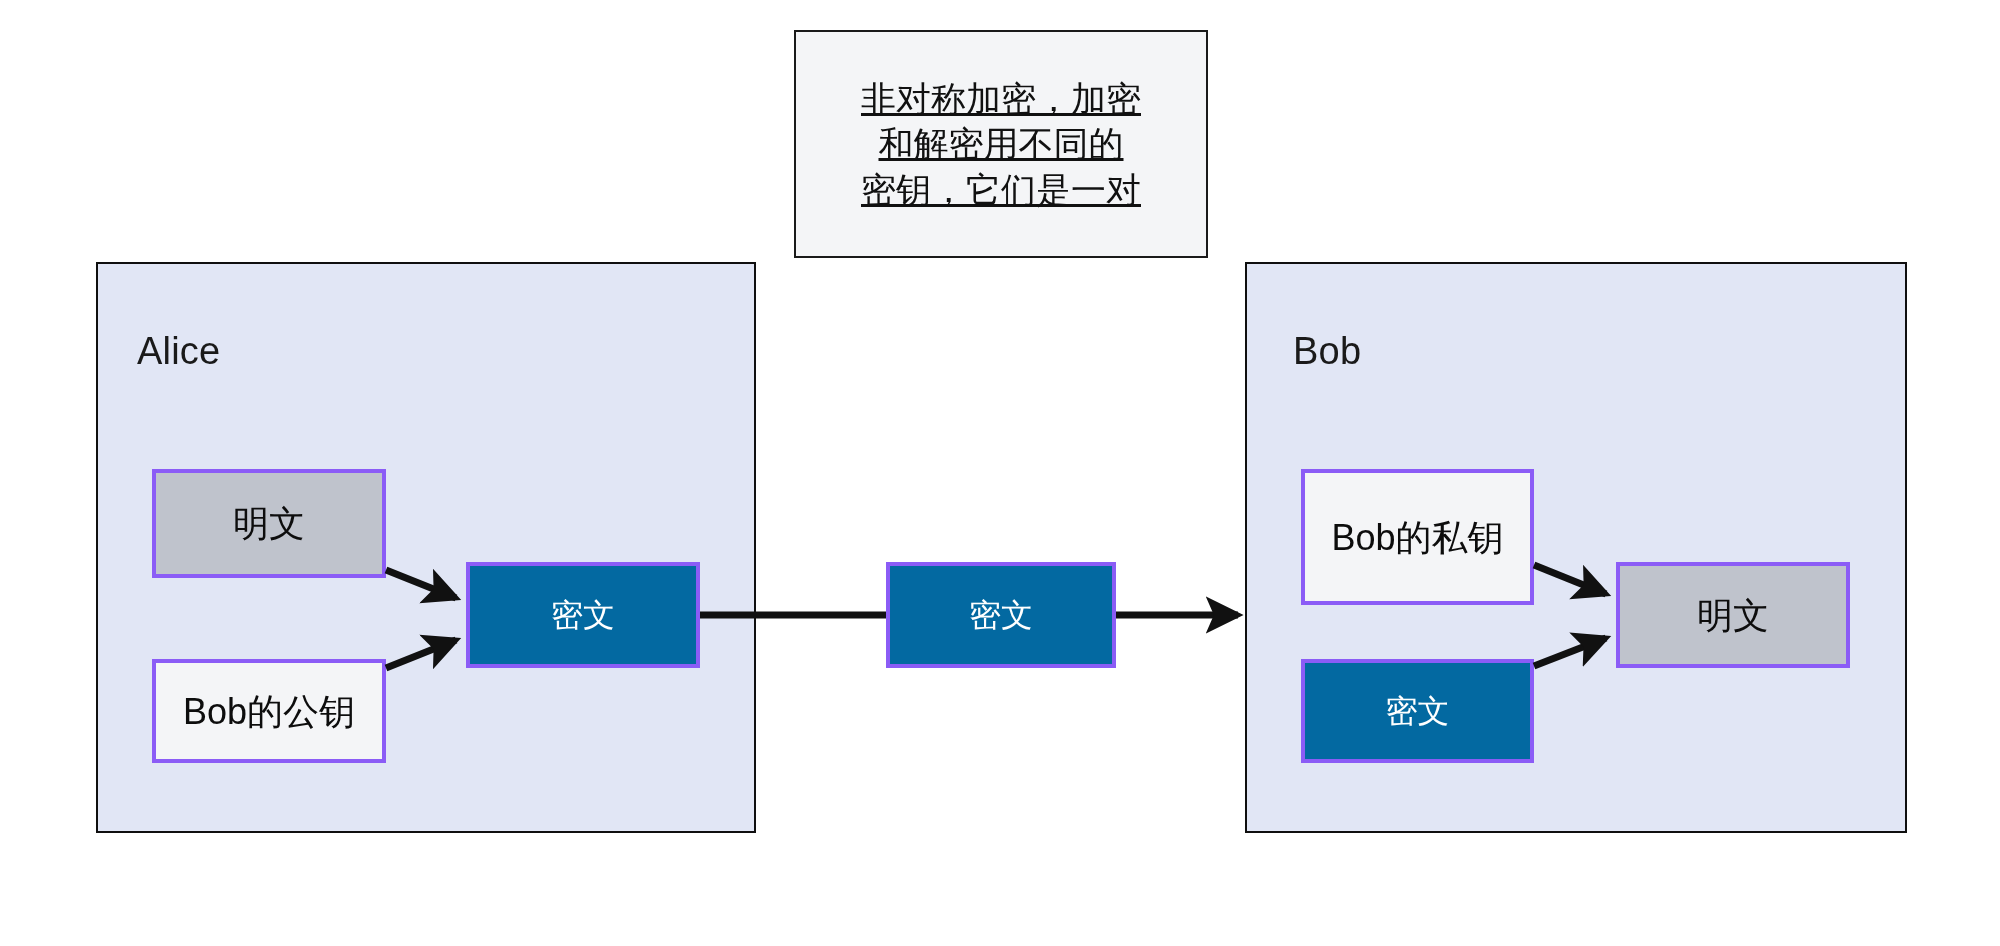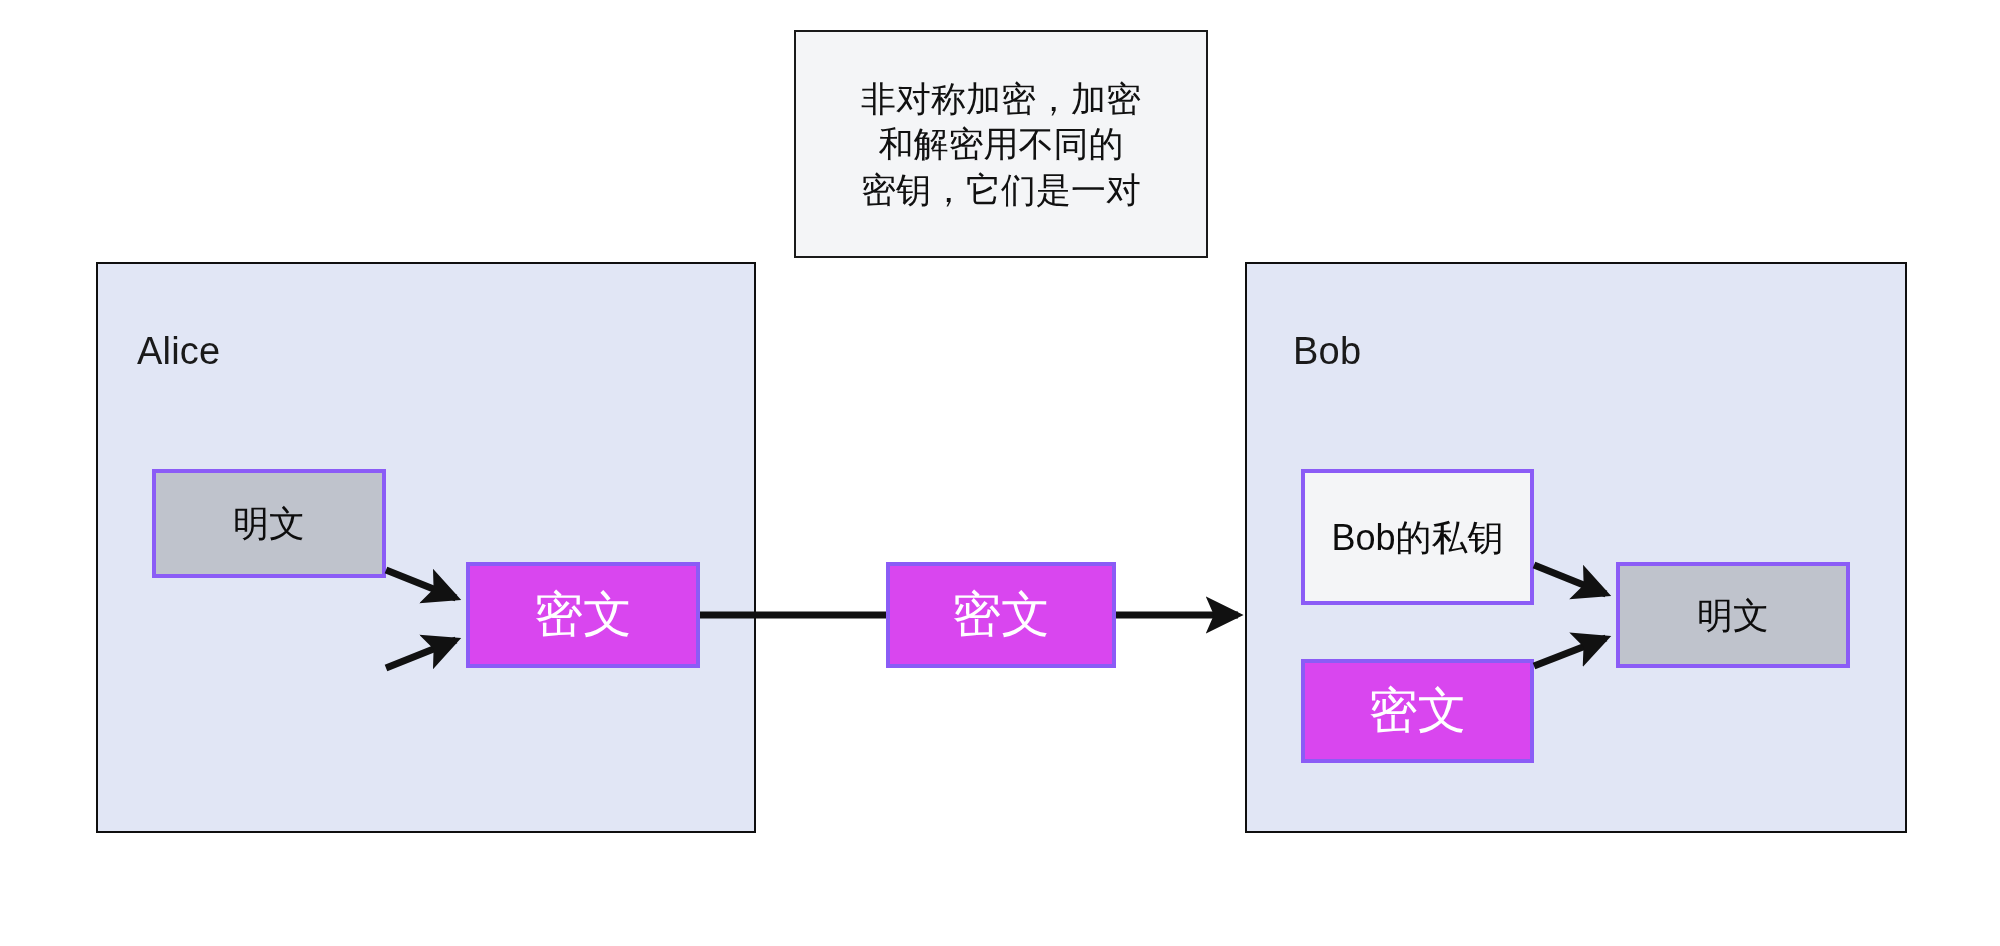--- a/index.html
+++ b/index.html
@@ -46,31 +46,32 @@
     white-space: nowrap;
   }
 
   .note {
     background: #F4F5F7;
     border: 2px solid #1a1a1a;
     font-size: 35px;
     color: #111111;
     padding: 1px 10px;
     line-height: 1.30;
+    text-decoration: underline;
   }
 
   .plain {
     background: #BFC3CC;
     color: #0d0d0d;
     font-size: 36px;
   }
   .cipher {
-    background: #d946ef;
+    background: #0369a1;
     color: #ffffff;
-    font-size: 49px;
+    font-size: 32px;
   }
   .keybox {
     background: #F4F5F7;
     color: #0d0d0d;
     font-size: 36px;
   }
 
   
   #arrows {
     position: absolute;
@@ -108,20 +109,21 @@
   <div class="box note" style="left:794px; top:30px; width:414px; height:228px;">非对称加密，加密
 和解密用不同的
 密钥，它们是一对</div>
 
   <div class="panel" style="left:96px; top:262px; width:660px; height:571px;"></div>
 
   <div class="panel-label" style="left:137px; top:330px;text-align:center;">Alice</div>
 
   <div class="box plain" style="left:152px; top:469px; width:234px; height:109px;">明文</div>
 
+  <div class="box keybox" style="left:152px; top:659px; width:234px; height:104px;">Bob的公钥</div>
 
   <div class="box cipher" style="left:466px; top:562px; width:234px; height:106px;">密文</div>
 
   <div class="box cipher" style="left:886px; top:562px; width:230px; height:106px;">密文</div>
 
   <div class="panel" style="left:1245px; top:262px; width:662px; height:571px;"></div>
 
   <div class="panel-label" style="left:1293px; top:330px;">Bob</div>
 
   <div class="box keybox" style="left:1301px; top:469px; width:233px; height:136px;">Bob的私钥</div>

